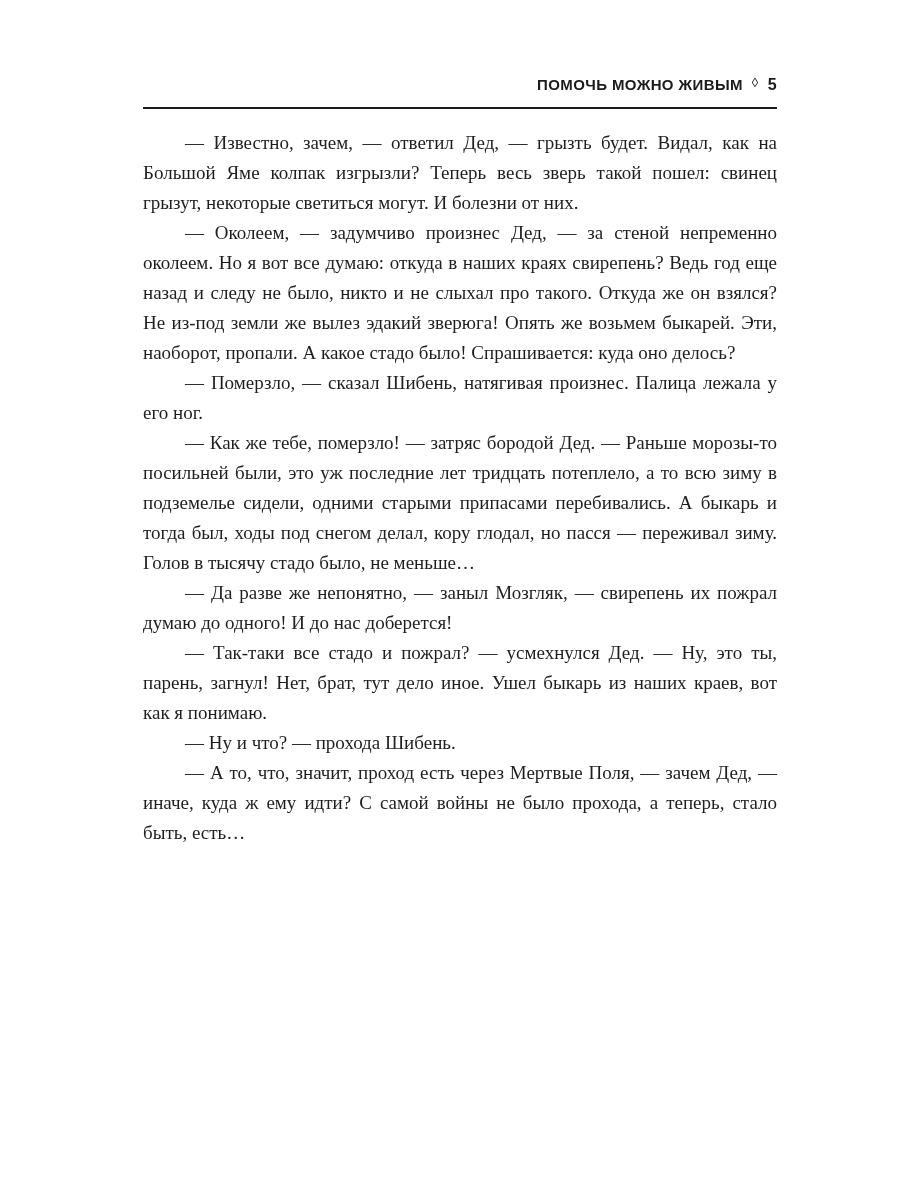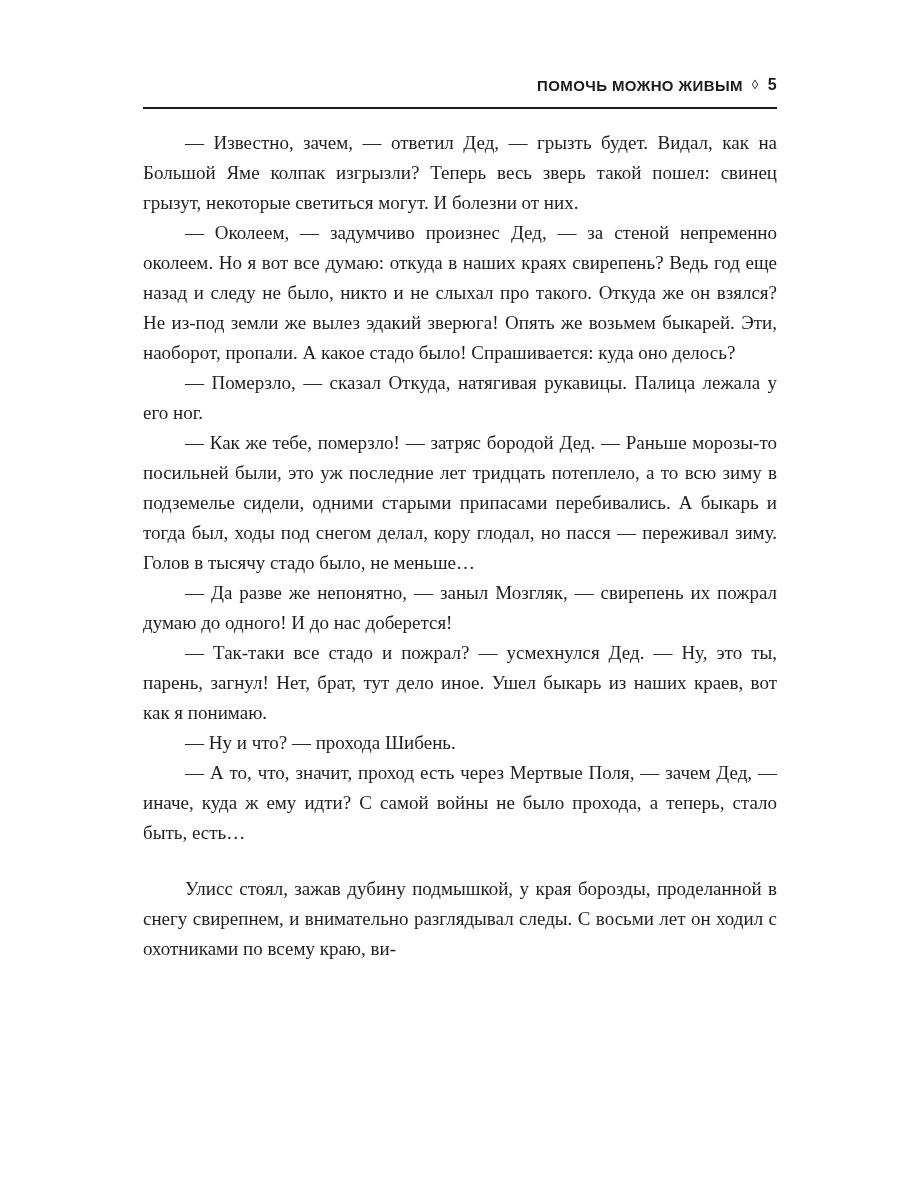--- a/index.html
+++ b/index.html
@@ -15,21 +15,21 @@
     position: absolute;
     left: 143px;
     top: 76px;
     width: 634px;
   }
 
   
   .running-header {
     display: flex;
     justify-content: flex-end;
-    align-items: center;
+    align-items: flex-start;
     font-family: "Liberation Sans", sans-serif;
     font-weight: 700;
     font-size: 15px;
     letter-spacing: 0.4px;
     color: #1b1b1b;
     padding-bottom: 13px;
   }
   .running-header .sep {
     margin: 0 9px;
     font-weight: 400;
@@ -74,22 +74,21 @@
     <span>ПОМОЧЬ МОЖНО ЖИВЫМ</span>
     <span class="sep">◊</span>
     <span class="pagenum">5</span>
   </div>
 
   <div class="header-rule"></div>
 
   <div class="body-text">
       <p>— Известно, зачем, — ответил Дед, — грызть будет. Видал, как на Большой Яме колпак изгрызли? Теперь весь зверь такой пошел: свинец грызут, некоторые светиться могут. И болезни от них.</p>
       <p>— Околеем, — задумчиво произнес Дед, — за стеной непременно околеем. Но я вот все думаю: откуда в наших краях свирепень? Ведь год еще назад и следу не было, никто и не слыхал про такого. Откуда же он взялся? Не из-под земли же вылез эдакий зверюга! Опять же возьмем быкарей. Эти, наоборот, пропали. А какое стадо было! Спрашивается: куда оно делось?</p>
-      <p>— Померзло, — сказал Откуда, натягивая рукавицы. Палица лежала у его ног.</p>
+      <p>— Померзло, — сказал Шибень, натягивая произнес. Палица лежала у его ног.</p>
       <p>— Как же тебе, померзло! — затряс бородой Дед. — Раньше морозы-то посильней были, это уж последние лет тридцать потеплело, а то всю зиму в подземелье сидели, одними старыми припасами перебивались. А быкарь и тогда был, ходы под снегом делал, кору глодал, но пасся — переживал зиму. Голов в тысячу стадо было, не меньше…</p>
       <p>— Да разве же непонятно, — заныл Мозгляк, — свирепень их пожрал думаю до одного! И до нас доберется!</p>
       <p>— Так-таки все стадо и пожрал? — усмехнулся Дед. — Ну, это ты, парень, загнул! Нет, брат, тут дело иное. Ушел быкарь из наших краев, вот как я понимаю.</p>
       <p>— Ну и что? — прохода Шибень.</p>
       <p>— А то, что, значит, проход есть через Мертвые Поля, — зачем Дед, — иначе, куда ж ему идти? С самой войны не было прохода, а теперь, стало быть, есть…</p>
-      <p class="scene-break">Улисс стоял, зажав дубину подмышкой, у края борозды, проделанной в снегу свирепнем, и внимательно разглядывал следы. С восьми лет он ходил с охотниками по всему краю, ви-</p>
     </div>
 
 </div>
 
 </body></html>

